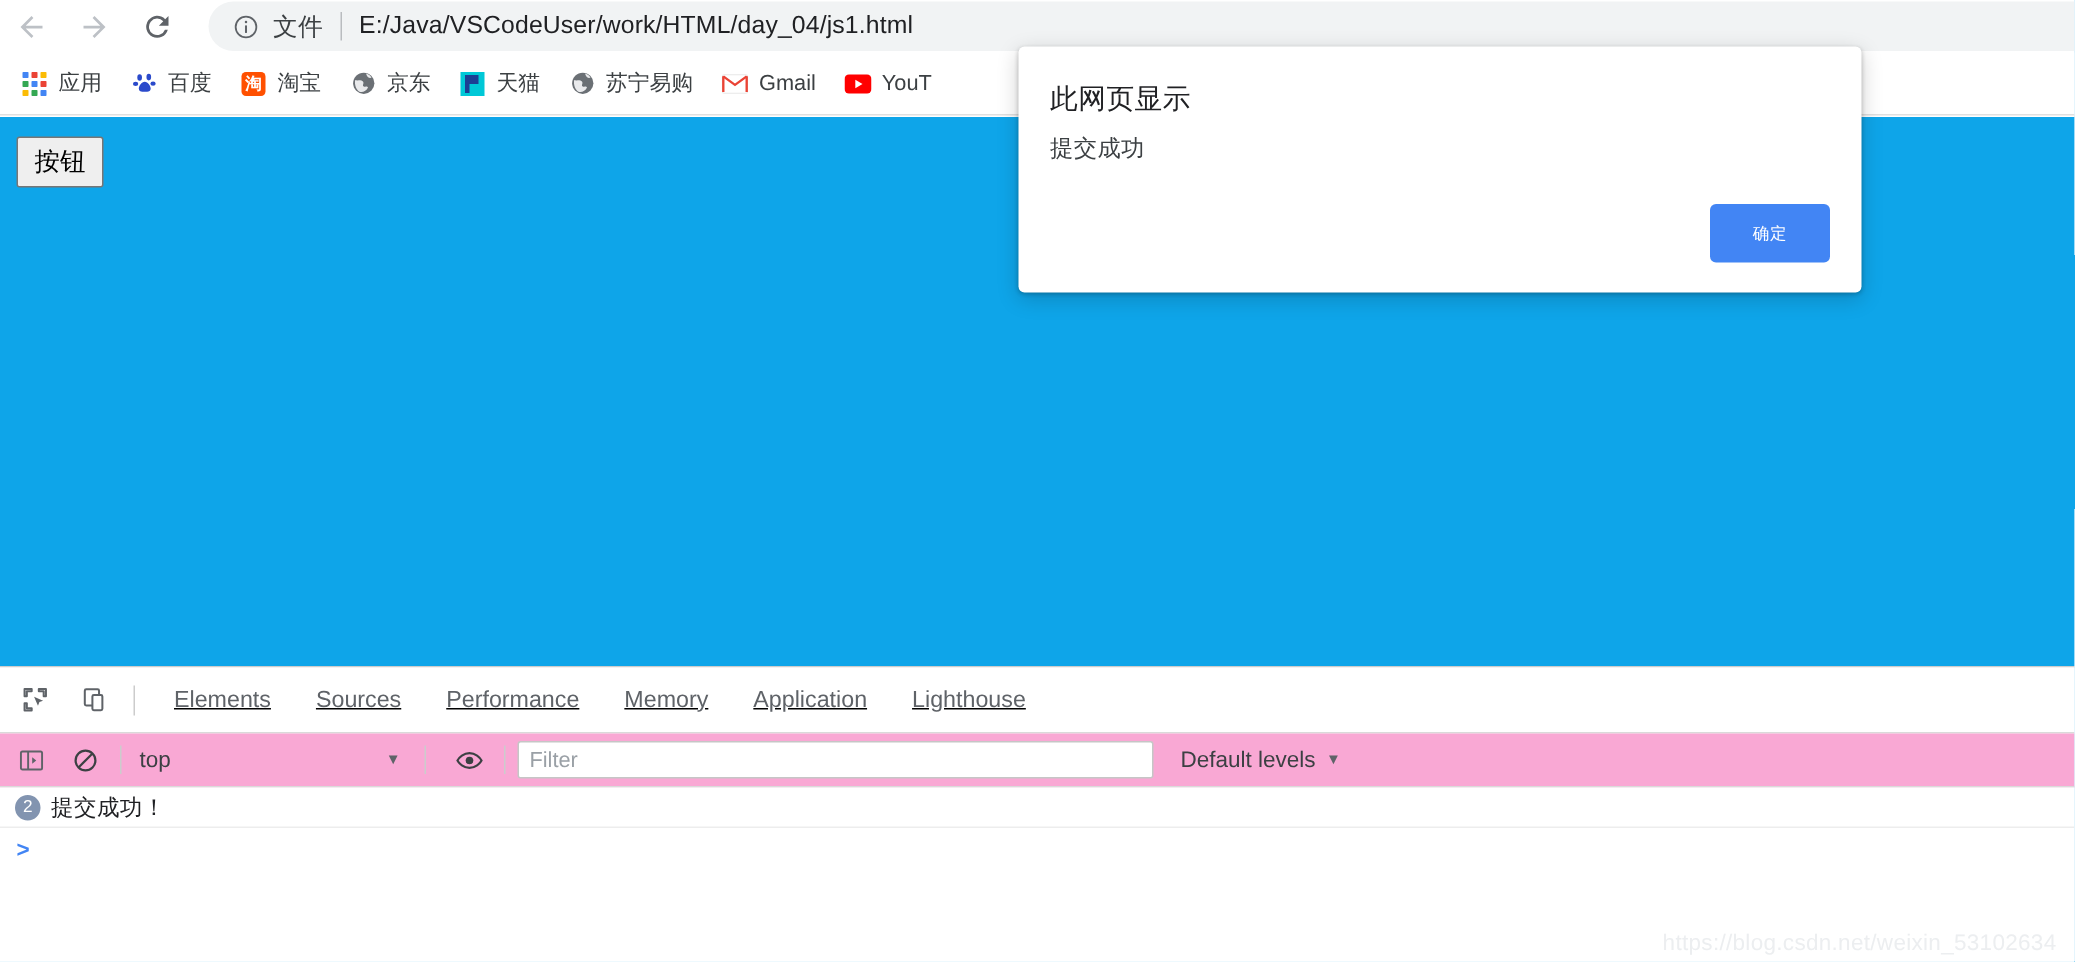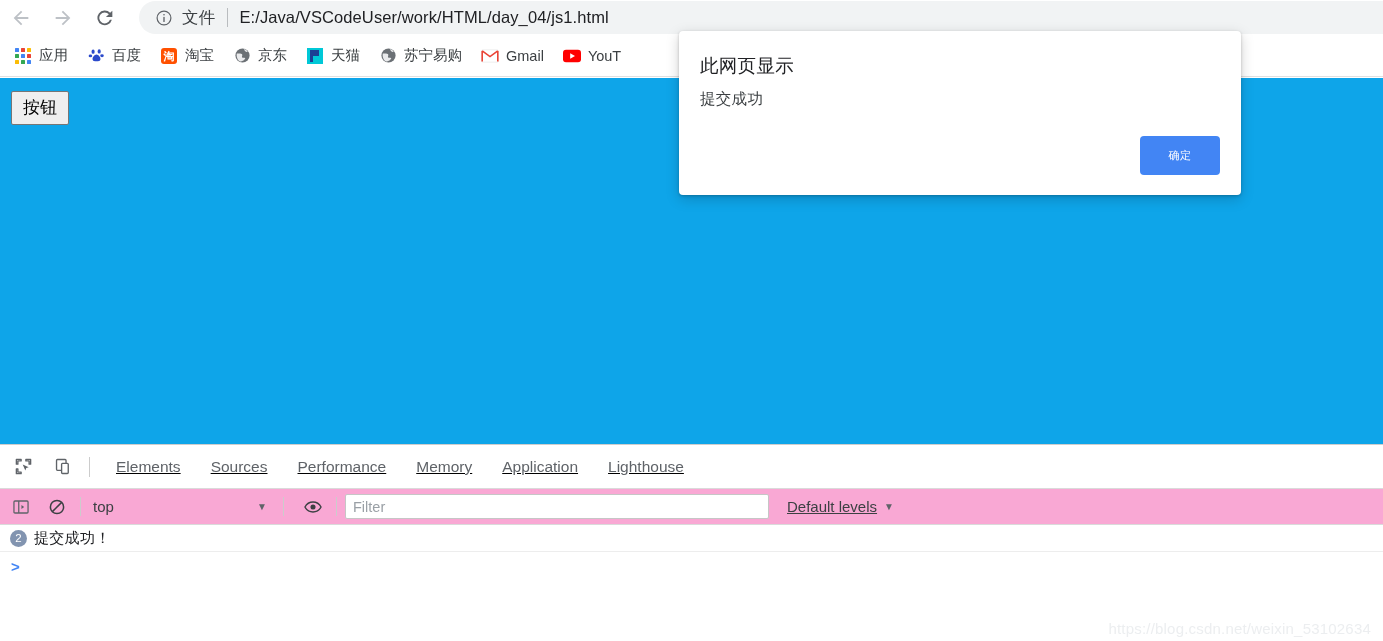--- a/index.html
+++ b/index.html
@@ -172,21 +172,21 @@
     background:#fff; padding:0 7px;
     font-size:14.5px; color:#202124;
     font-family:"Liberation Sans","DejaVu Sans",sans-serif;
     outline:none;
   }
   .ct-filter::placeholder { color:#9aa0a6; }
   .ct-levels {
     display:flex; align-items:center; gap:7px;
     margin-left:18px; cursor:default;
   }
-  .ct-levels .lbl { font-size:15px; color:#3c4043;text-decoration:underline; }
+  .ct-levels .lbl { font-size:15px; color:#3c4043; }
 
   .dt-messages { position:absolute; left:0; top:80px; width:1383px; height:117px; background:#fff; }
   .msg-row {
     height:27px; display:flex; align-items:center;
     padding-left:10px;
     border-bottom:1px solid #ededed;
   }
   .msg-badge {
     min-width:17px; height:17px; border-radius:9px;
     background:#8294b0; color:#fff;

